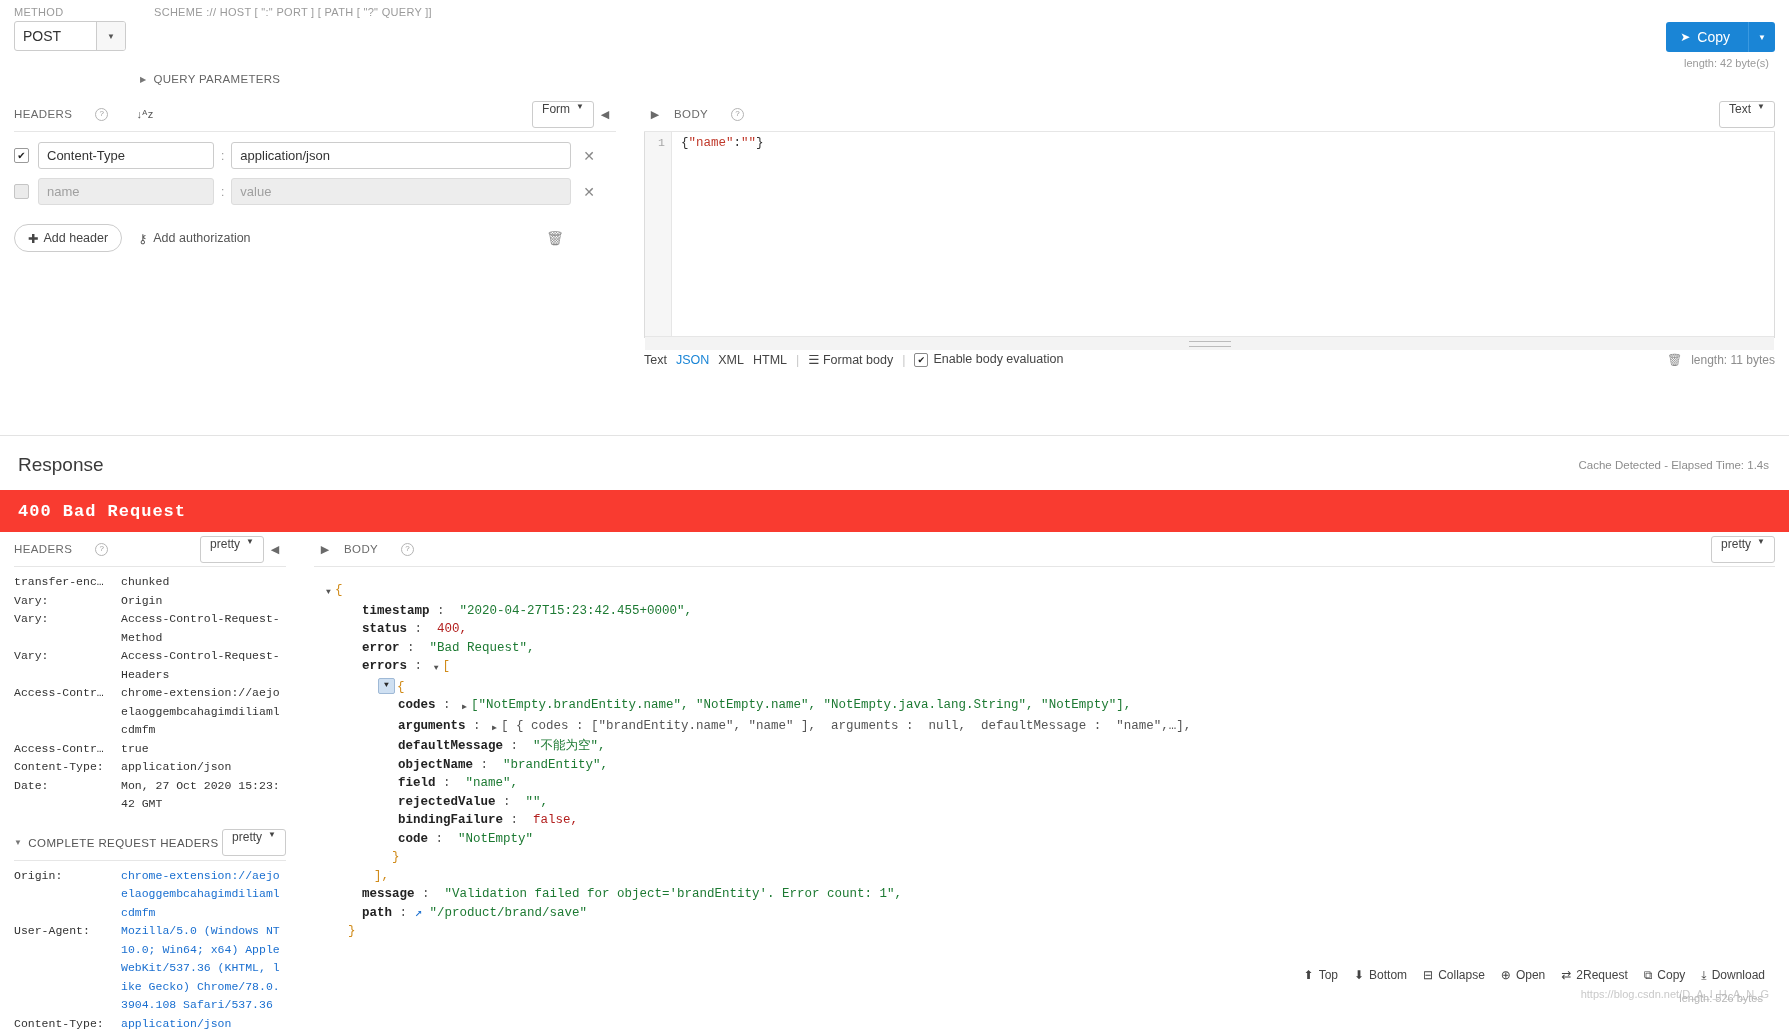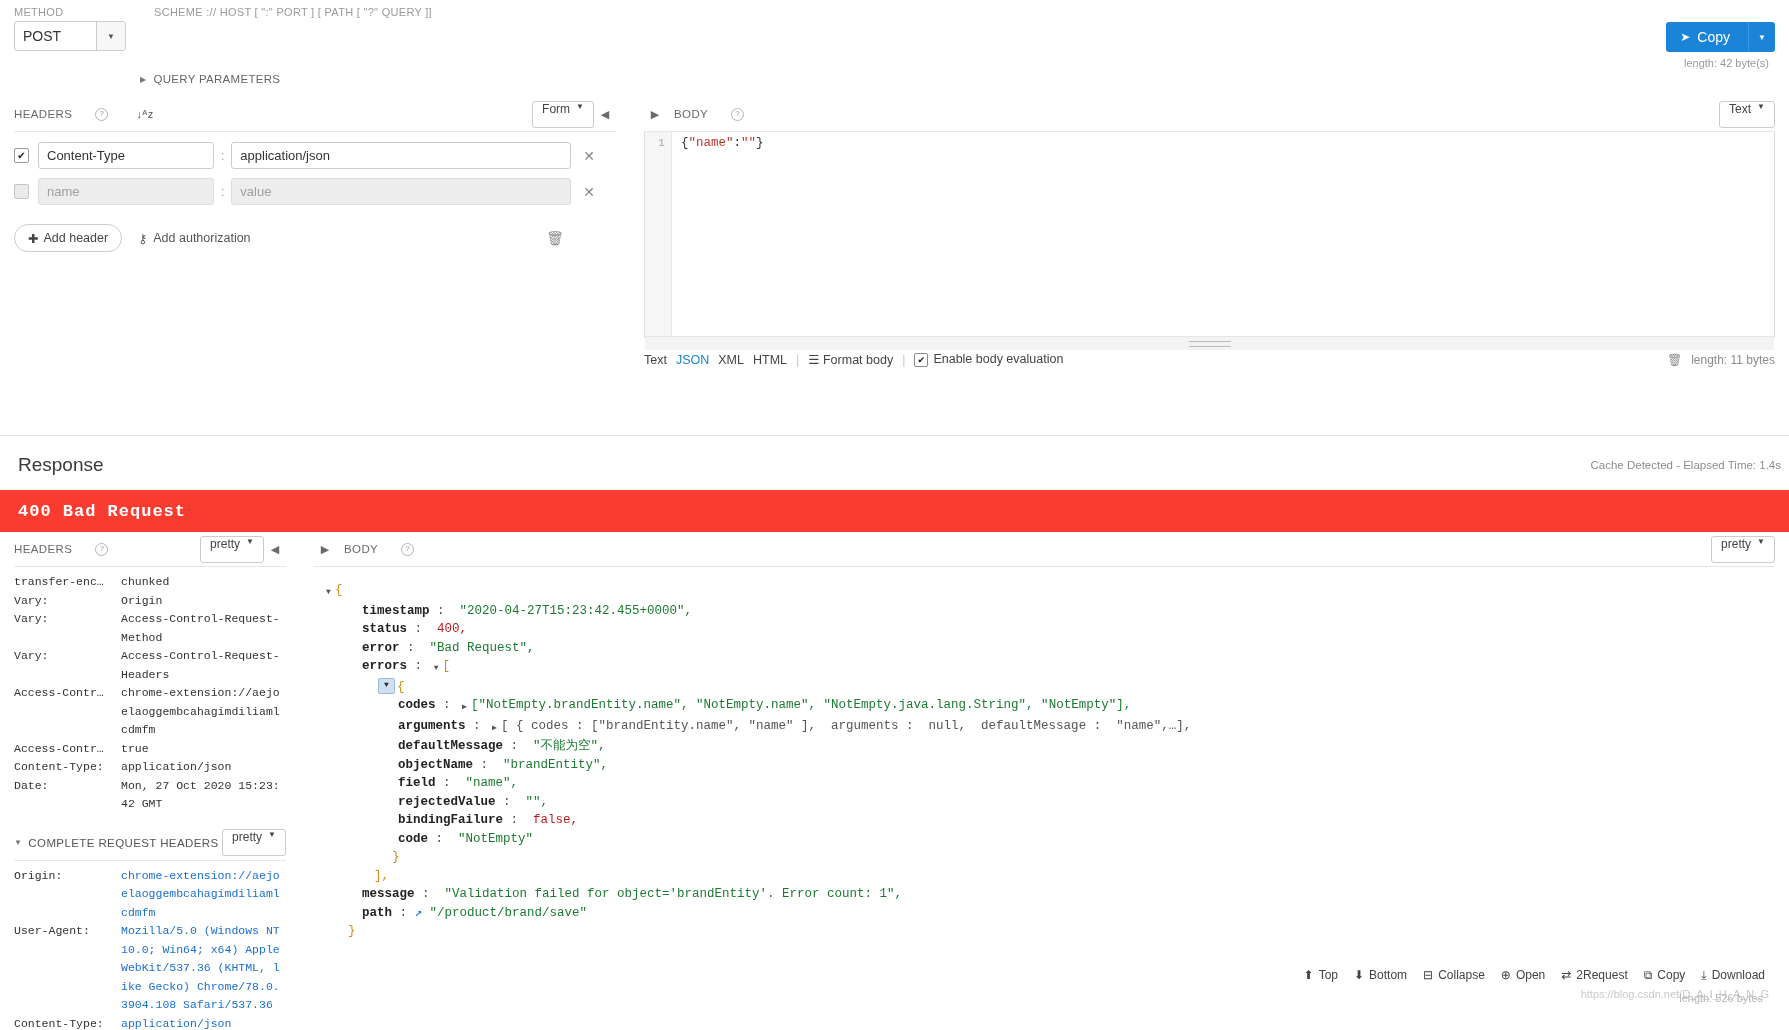--- a/index.html
+++ b/index.html
@@ -72,21 +72,21 @@
   .grip{width:42px;height:4px;border-top:1px solid #bbb;border-bottom:1px solid #bbb;}
   .ed-toolbar{display:flex;align-items:center;padding:14px 14px 0 14px;font-size:12.5px;color:#444;gap:9px;}
   .fmt-link{color:#444;}
   .fmt-active{color:#1a85d6;}
   .vsep{color:#c9c9c9;}
   .chk-sm{width:12px;height:12px;border:1px solid #8a8a8a;border-radius:2px;display:inline-flex;align-items:center;justify-content:center;font-size:9px;color:#222;background:#fff;margin-right:5px;}
   .ed-right{margin-left:auto;display:flex;align-items:center;gap:9px;color:#8d8d8d;font-size:12px;}
 
   
   .resp-pane{position:relative;}
-  .resp-head{display:flex;align-items:center;padding:18px 8px 14px 18px;}
+  .resp-head{display:flex;align-items:center;padding:18px 20px 14px 18px;}
   .resp-title{font-size:19px;color:#3a3a3a;}
   .resp-meta{margin-left:auto;color:#8d8d8d;font-size:11.5px;}
   .status-bar{background:#f93b30;color:#fff;height:42px;display:flex;align-items:center;padding-left:18px;font-family:"Liberation Mono",monospace;font-size:17px;font-weight:bold;letter-spacing:1px;}
   .resp-cols{display:flex;height:470px;}
   .rl{width:300px;position:relative;}
   .rr{flex:1;position:relative;}
   .hdr-list{padding:6px 14px 0 14px;font-family:"Liberation Mono",monospace;font-size:11.5px;line-height:18.5px;color:#333;}
   .hrow{display:flex;}
   .hk{width:107px;flex:none;color:#333;}
   .hv{flex:1;word-break:break-all;}

